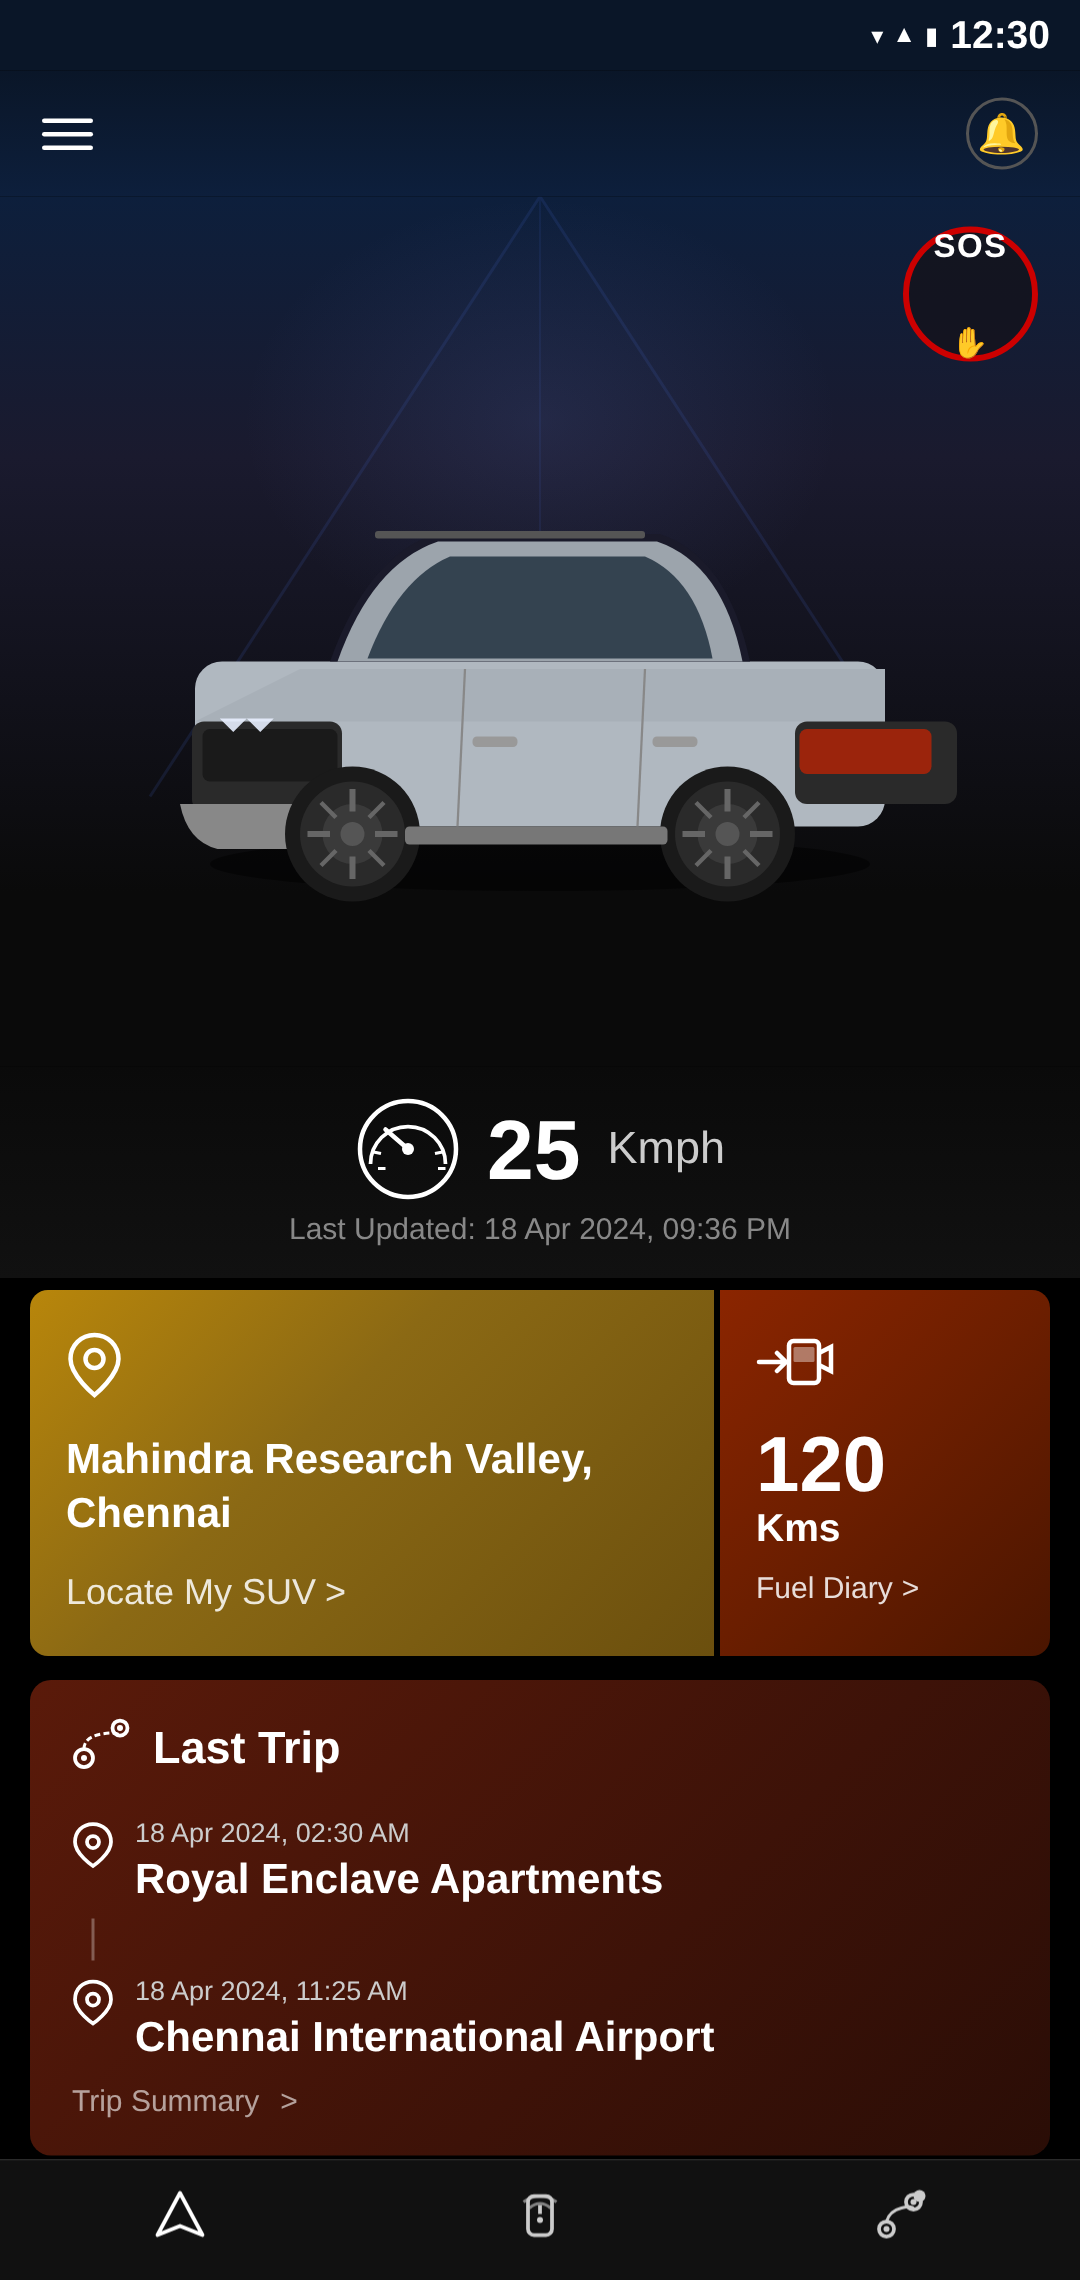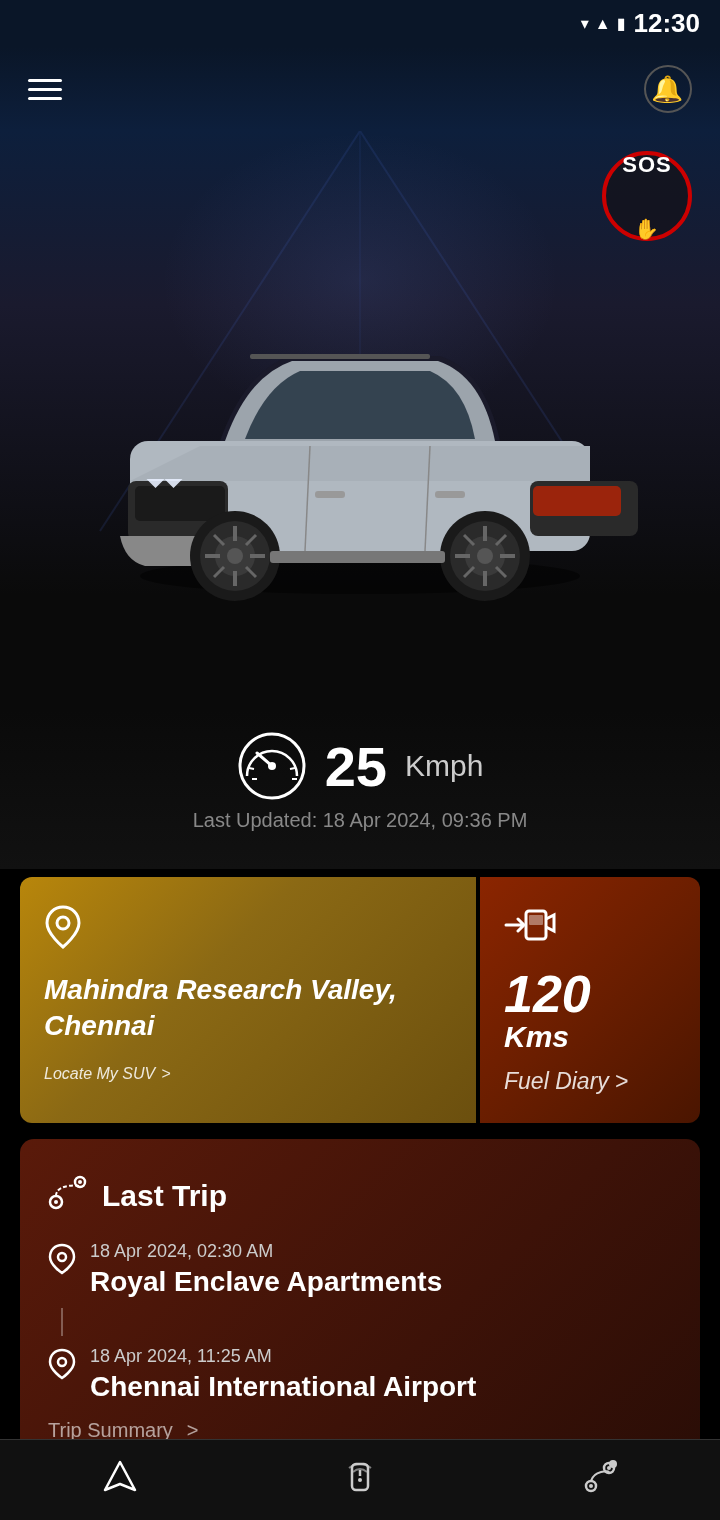--- a/index.html
+++ b/index.html
@@ -153,21 +153,21 @@
       width: 580px;
       height: 340px;
     }
 
     
     .speed-section {
       background: linear-gradient(180deg, #0a0a0a 0%, #111 100%);
       display: flex;
       flex-direction: column;
       align-items: center;
-      padding: 20px 0 37px;
+      padding: 20px 0 20px;
     }
     .speed-display {
       display: flex;
       align-items: center;
       gap: 18px;
       margin-bottom: 8px;
     }
     .speedometer-icon {
       width: 70px;
       height: 70px;
@@ -186,21 +186,20 @@
       font-size: 20px;
       color: #888;
     }
 
     
     .cards-section {
       display: flex;
       gap: 0;
       padding: 0 20px;
       margin-top: 8px;
-      font-style: italic;
     }
     .card-location {
       flex: 1;
       background: linear-gradient(135deg, #b8860b 0%, #8b6914 40%, #6b4f0e 100%);
       border-radius: 12px 0 0 12px;
       padding: 28px 24px;
       margin-right: 4px;
     }
     .card-fuel {
       flex: 0 0 220px;
@@ -214,55 +213,55 @@
       display: block;
     }
     .card-location-name {
       font-size: 28px;
       font-weight: bold;
       color: #fff;
       line-height: 1.3;
       margin-bottom: 20px;
     }
     .card-link {
-      font-size: 16px;
+      font-size: 24px;
       color: rgba(255,255,255,0.85);
       display: flex;
       align-items: center;
       gap: 6px;
       cursor: pointer;
     }
     .card-fuel-value {
       font-size: 52px;
       font-weight: bold;
       color: #fff;
       line-height: 1;
     }
     .card-fuel-unit {
-      font-size: 30px;
+      font-size: 26px;
       font-weight: bold;
       color: #fff;
       margin-bottom: 14px;
     }
     .card-fuel-link {
-      font-size: 23px;
+      font-size: 20px;
       color: rgba(255,255,255,0.85);
       display: flex;
       align-items: center;
       gap: 6px;
       cursor: pointer;
       margin-top: 10px;
     }
 
     
     .last-trip-section {
       margin: 16px 20px;
       background: linear-gradient(135deg, #5a1a0a 0%, #3d1208 60%, #2a0d06 100%);
       border-radius: 14px;
-      padding: 35px 28px 24px;
+      padding: 24px 28px 24px;
     }
     .trip-header {
       display: flex;
       align-items: center;
       gap: 14px;
       margin-bottom: 24px;
     }
     .trip-route-icon {
       font-size: 30px;
       color: #fff;

